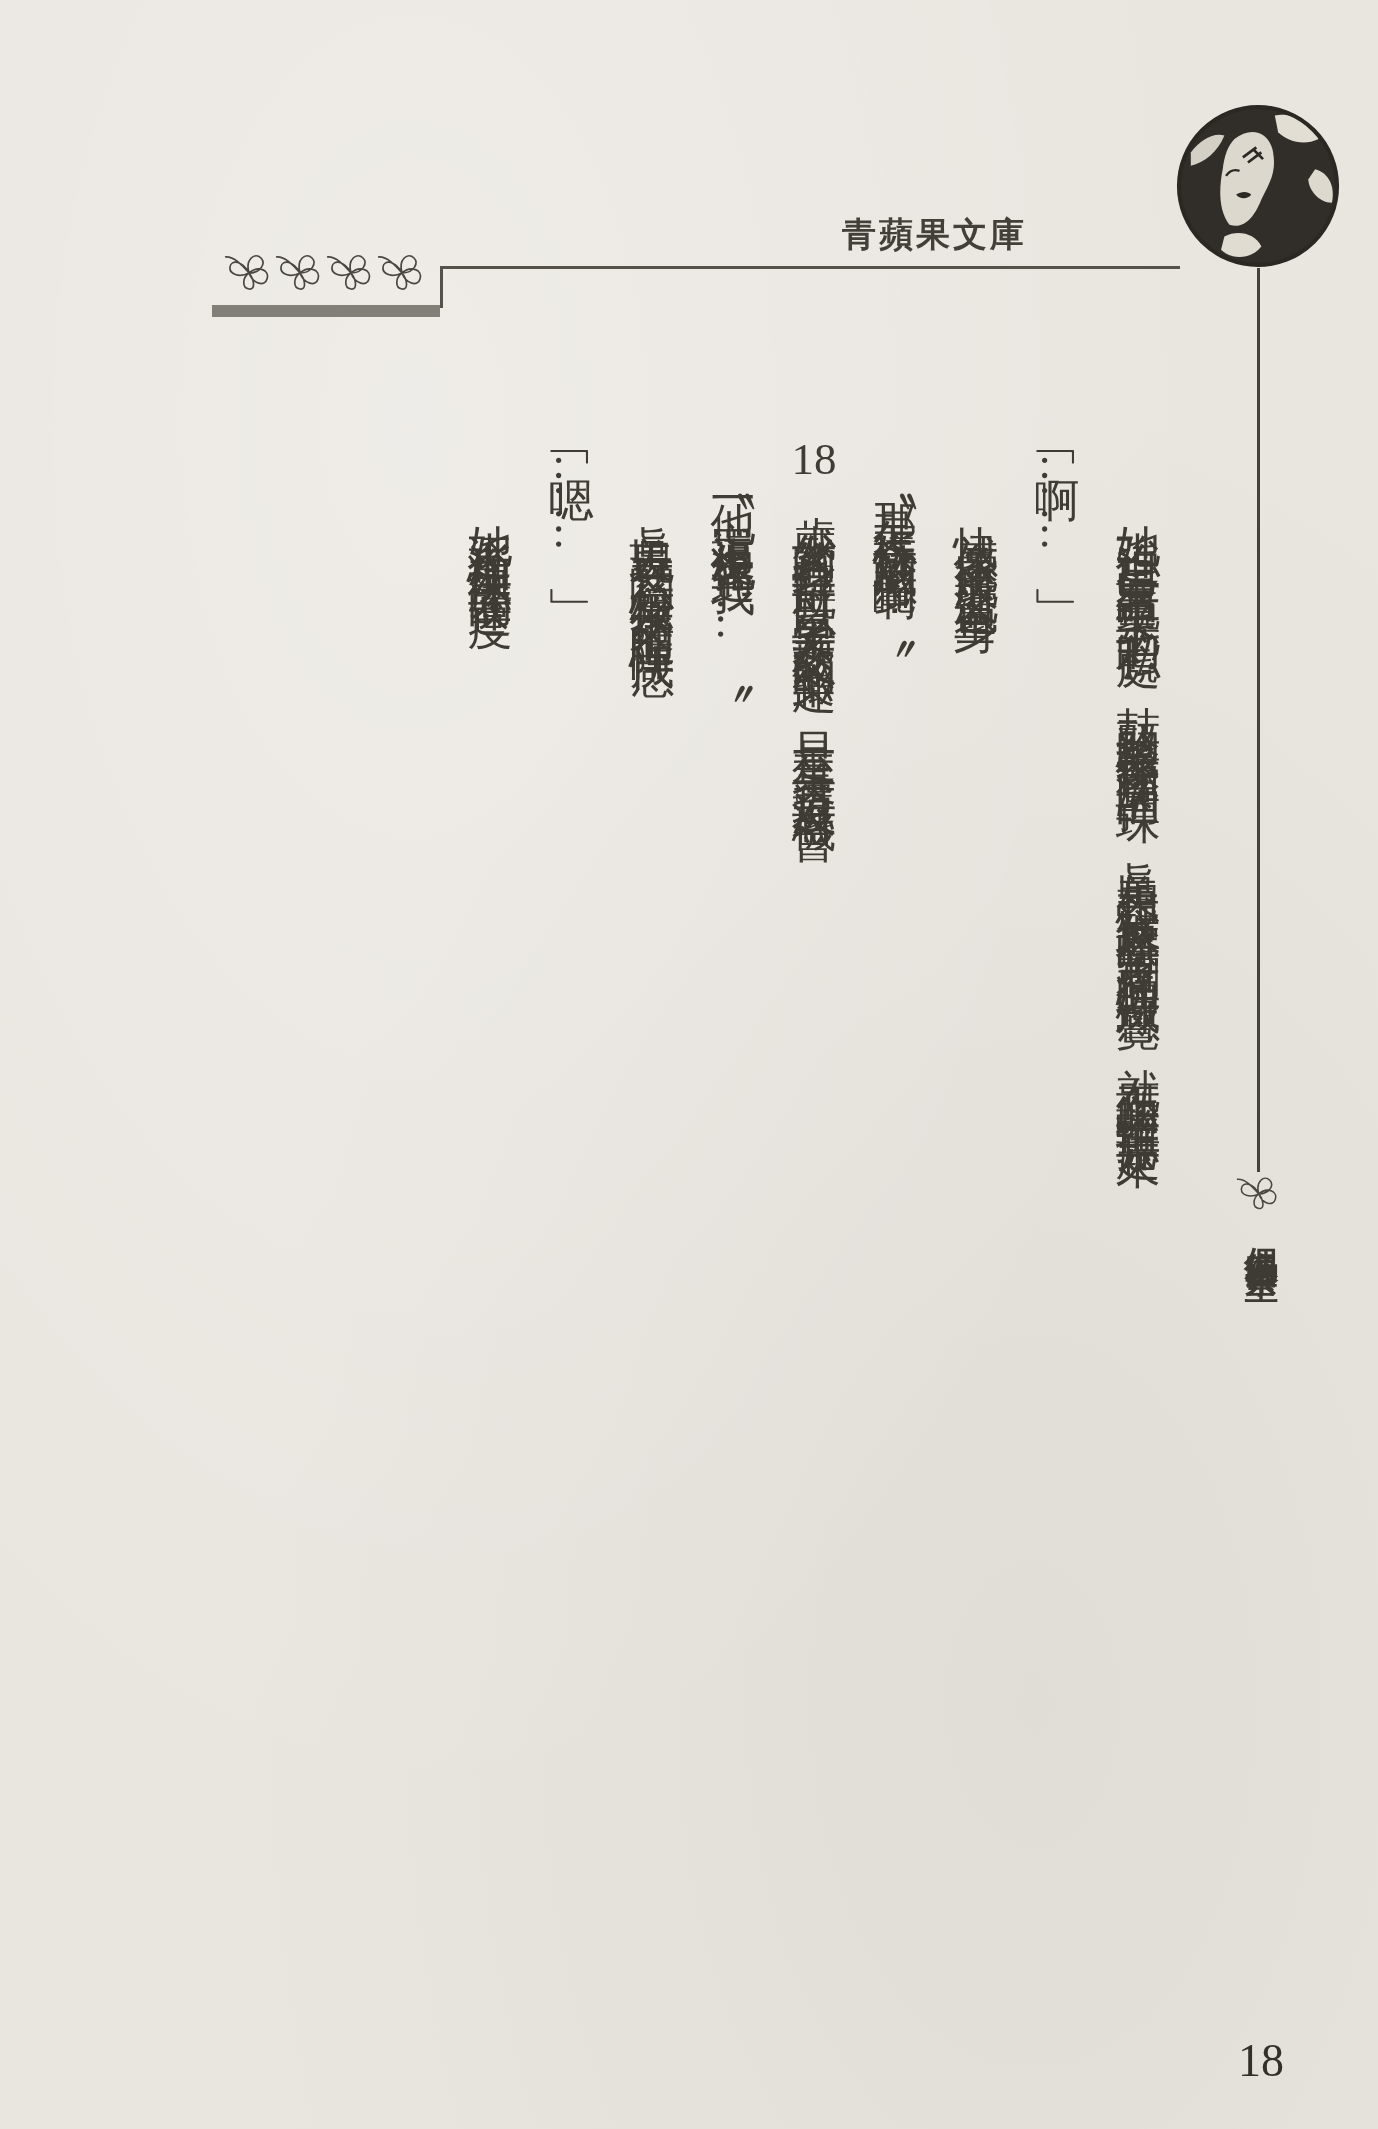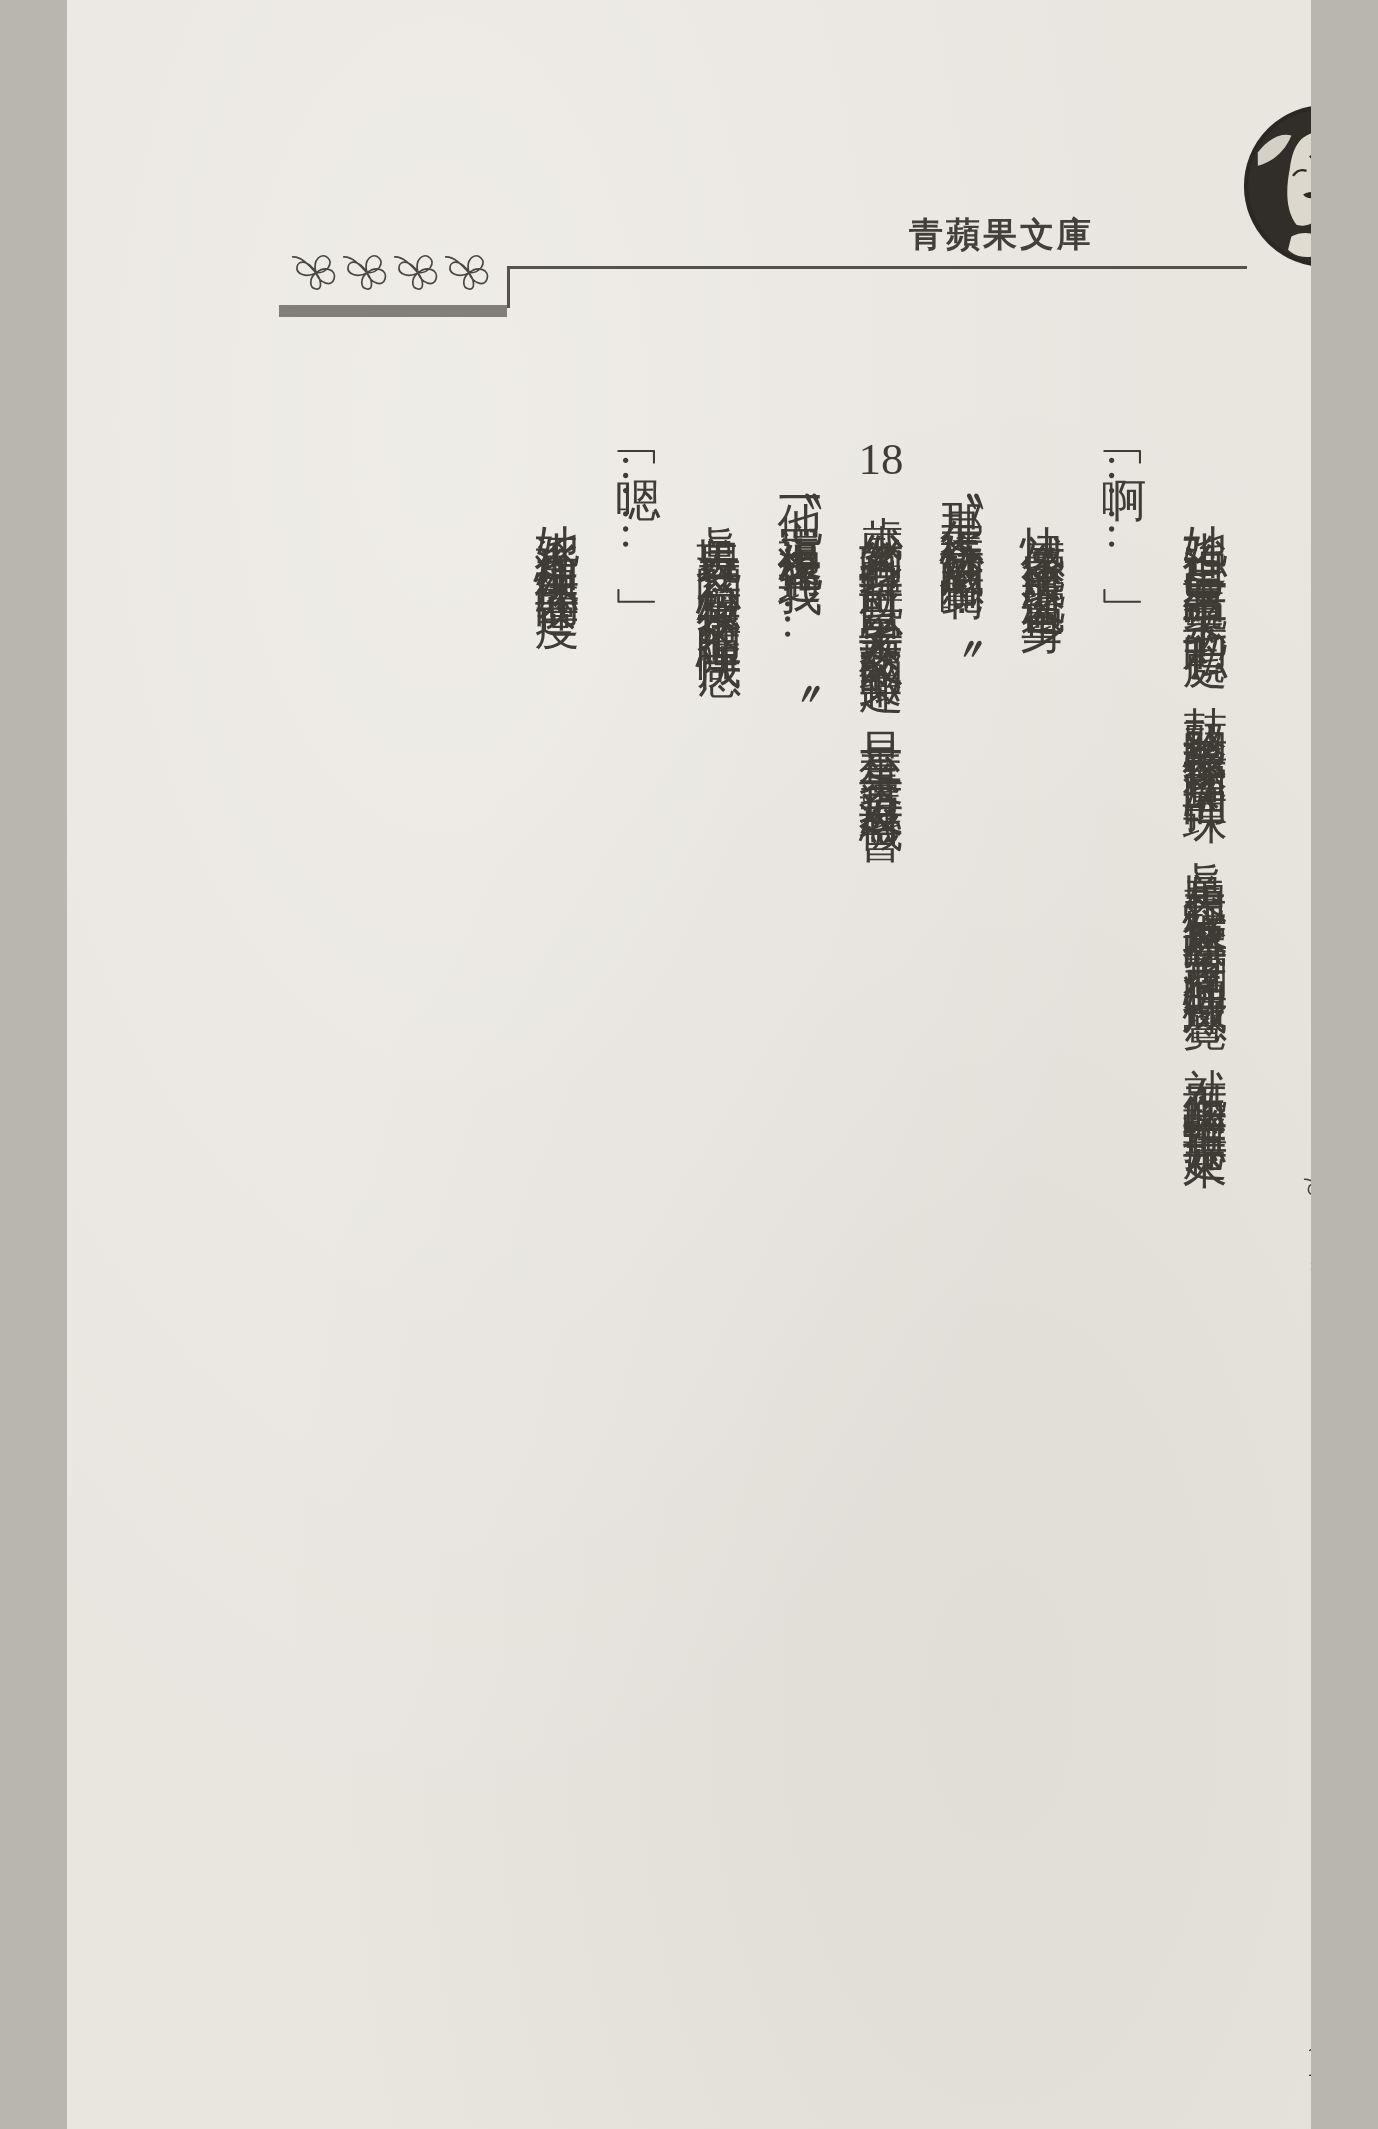--- a/index.html
+++ b/index.html
@@ -1,17 +1,17 @@
 <!DOCTYPE html>
 <html><head>
 <meta charset="utf-8">
 <style>
   html,body{margin:0;padding:0;background:#b9b6af;}
   .page{
-    position:relative;width:1244px;height:2129px;margin:0 auto;
+    position:relative;width:1378px;height:2129px;margin:0 auto;
     background:
       radial-gradient(ellipse at 30% 20%, rgba(255,255,255,.25), rgba(0,0,0,0) 60%),
       radial-gradient(ellipse at 75% 80%, rgba(120,115,105,.08), rgba(0,0,0,0) 55%),
       #e9e6e0;
     overflow:hidden;
     font-family:"Liberation Serif","DejaVu Serif",serif;
     color:#3b3833;
   }
   
   .library-label{

